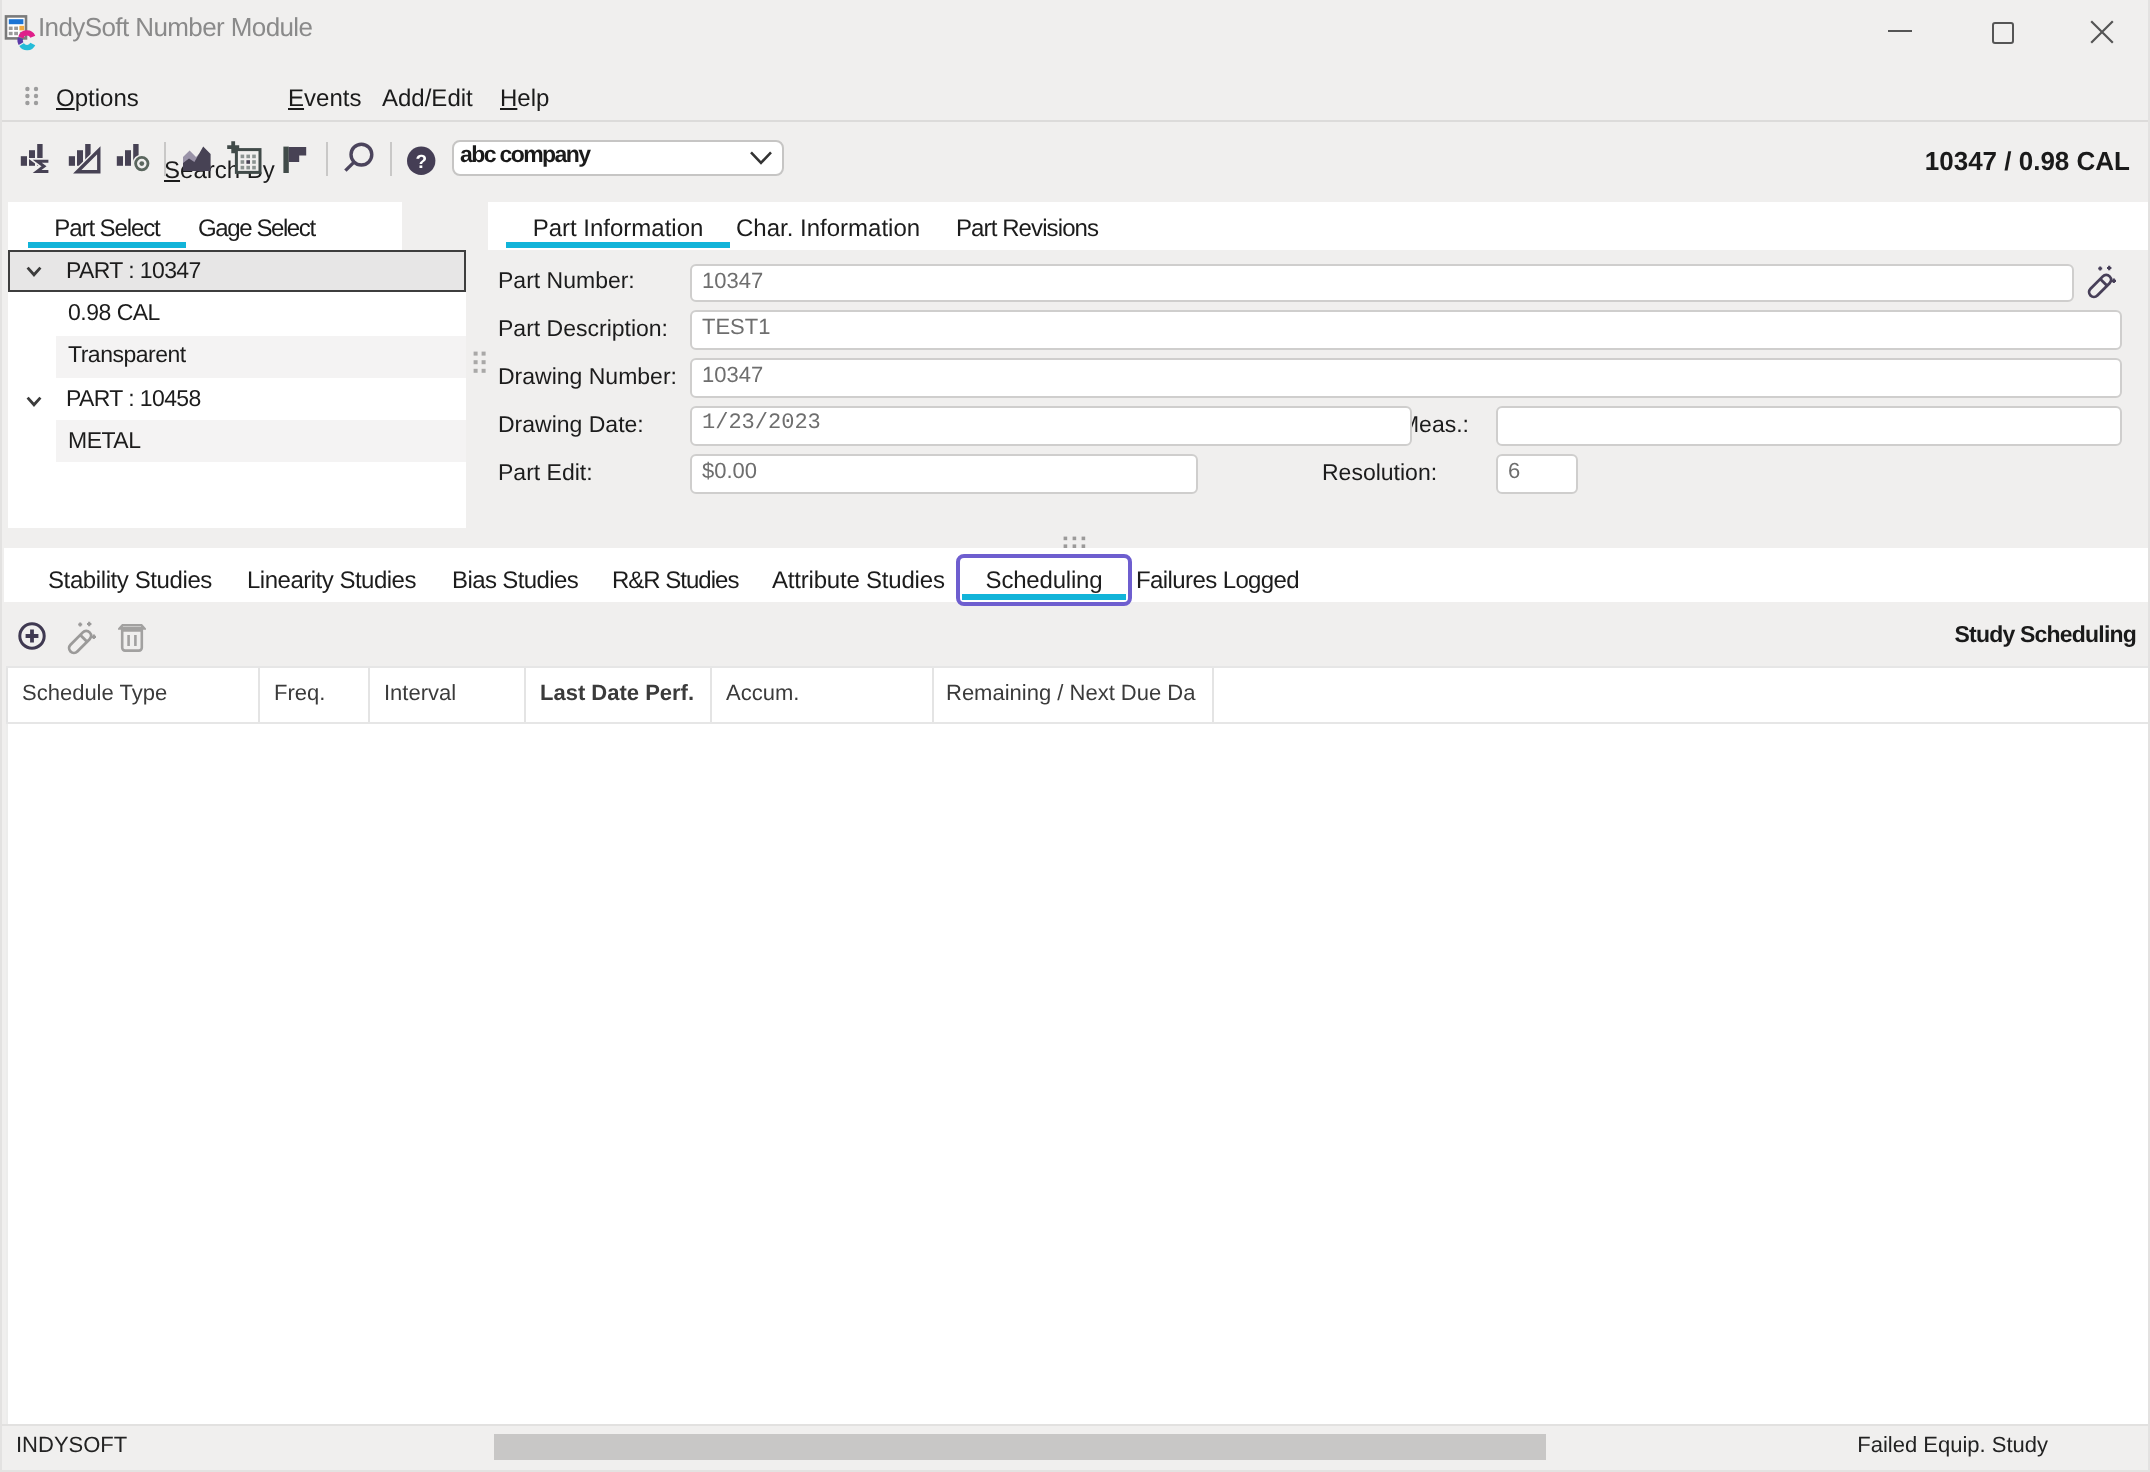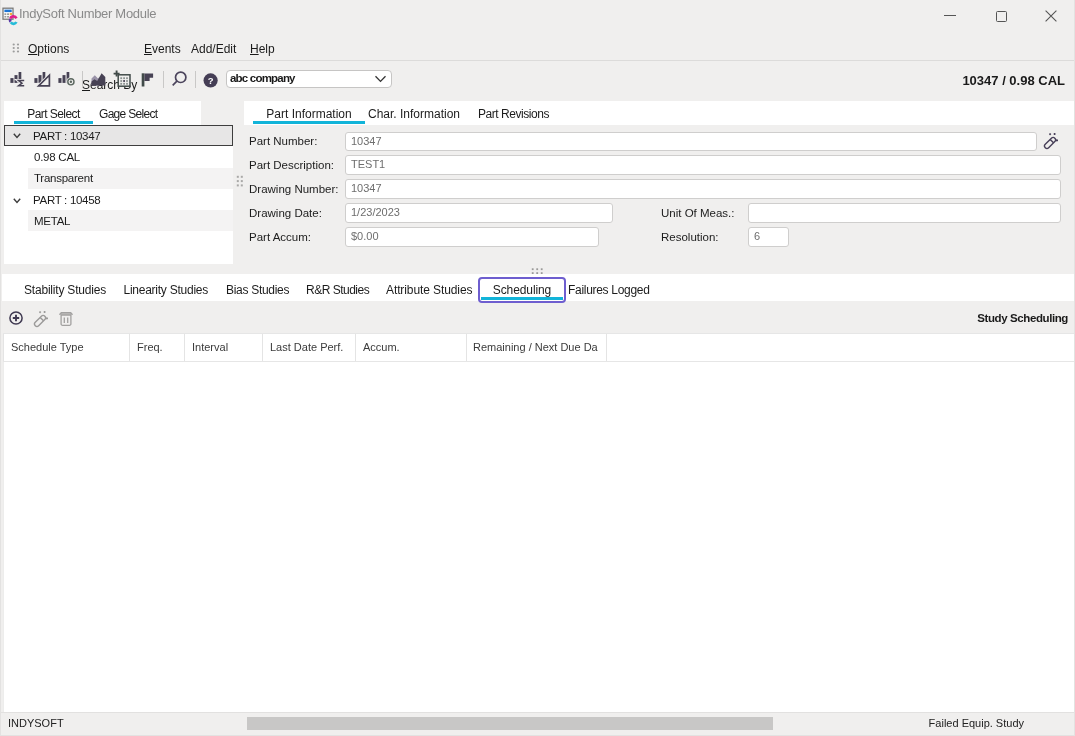--- a/index.html
+++ b/index.html
@@ -170,27 +170,27 @@
       <rect x="4.8" y="5.1" width="2" height="2"></rect>
     <rect x="0.8" y="9.4" width="2" height="2"></rect>
       <rect x="4.8" y="9.4" width="2" height="2"></rect>
   </g>
 </svg>
 
 <div class="lbl" style="left:249px;top:135px;">Part Number:</div>
 <div class="lbl" style="left:249px;top:159px;">Part Description:</div>
 <div class="lbl" style="left:249px;top:183px;">Drawing Number:</div>
 <div class="lbl" style="left:249px;top:207px;">Drawing Date:</div>
-<div class="lbl" style="left:249px;top:231px;">Part Accum:</div>
+<div class="lbl" style="left:249px;top:231px;">Part Edit:</div>
 <div class="lbl" style="left:661px;top:207px;">Unit Of Meas.:</div>
 <div class="lbl" style="left:661px;top:231px;">Resolution:</div>
 <div class="inp" style="left:345px;top:131.5px;width:692px;">10347</div>
 <div class="inp" style="left:345px;top:155px;width:716px;">TEST1</div>
 <div class="inp" style="left:345px;top:179px;width:716px;">10347</div>
-<div class="inp" style="left:345px;top:203px;width:268px;">1/23/2023</div>
+<div class="inp" style="left:345px;top:203px;width:361px;font-family:Liberation Mono, monospace;">1/23/2023</div>
 <div class="inp" style="left:748px;top:203px;width:313px;"></div>
 <div class="inp" style="left:345px;top:227px;width:254px;">$0.00</div>
 <div class="inp" style="left:748px;top:227px;width:41px;">6</div>
 
 <svg style="left:1042px;top:132px" width="19" height="18" viewBox="0 0 19 18">
   <g transform="rotate(45 8 11)">
     <rect x="5.6" y="4.2" width="4.8" height="13.5" rx="2.4" fill="none" stroke="#473f58" stroke-width="1.4"></rect>
     <line x1="5.6" y1="8.4" x2="10.4" y2="8.4" stroke="#473f58" stroke-width="1.4"></line>
   </g>
   <path d="M8.1,1.2 v2 M7.1,2.2 h2" stroke="#473f58" stroke-width="1" fill="none"></path>
@@ -246,21 +246,21 @@
 <div class="abs" style="left:3px;top:334px;width:1px;height:27px;background:#e4e4e4;"></div>
 <div class="abs" style="left:129px;top:334px;width:1px;height:27px;background:#e4e4e4;"></div>
 <div class="abs" style="left:184px;top:334px;width:1px;height:27px;background:#e4e4e4;"></div>
 <div class="abs" style="left:262px;top:334px;width:1px;height:27px;background:#e4e4e4;"></div>
 <div class="abs" style="left:355px;top:334px;width:1px;height:27px;background:#e4e4e4;"></div>
 <div class="abs" style="left:466px;top:334px;width:1px;height:27px;background:#e4e4e4;"></div>
 <div class="abs" style="left:606px;top:334px;width:1px;height:27px;background:#e4e4e4;"></div>
 <div class="hdrcell" style="left:11px;top:341px;width:112px;">Schedule Type</div>
 <div class="hdrcell" style="left:137px;top:341px;width:43px;">Freq.</div>
 <div class="hdrcell" style="left:192px;top:341px;width:66px;">Interval</div>
-<div class="hdrcell" style="left:270px;top:341px;width:82px;">Last Date Perf.</div>
+<div class="hdrcell" style="left:270px;top:341px;width:82px;font-weight:bold;">Last Date Perf.</div>
 <div class="hdrcell" style="left:363px;top:341px;width:99px;">Accum.</div>
 <div class="hdrcell" style="left:473px;top:341px;width:130px;">Remaining / Next Due Da</div>
 
 <div class="abs" style="left:3px;top:362px;width:1071px;height:350px;background:#fff;border-left:1px solid #ededec;box-sizing:border-box;"></div>
 
 <div class="abs" style="left:0;top:712px;width:1075px;height:24px;background:#f0efee;border-top:1px solid #e2e1e0;box-sizing:border-box;"></div>
 <div class="abs" style="left:8px;top:717px;font-size:11px;color:#222;">INDYSOFT</div>
 <div class="abs" style="left:247px;top:716.5px;width:526px;height:13px;background:#c8c7c6;"></div>
 <div class="abs" style="top:717px;right:51px;font-size:11px;color:#222;">Failed Equip. Study</div>
 

